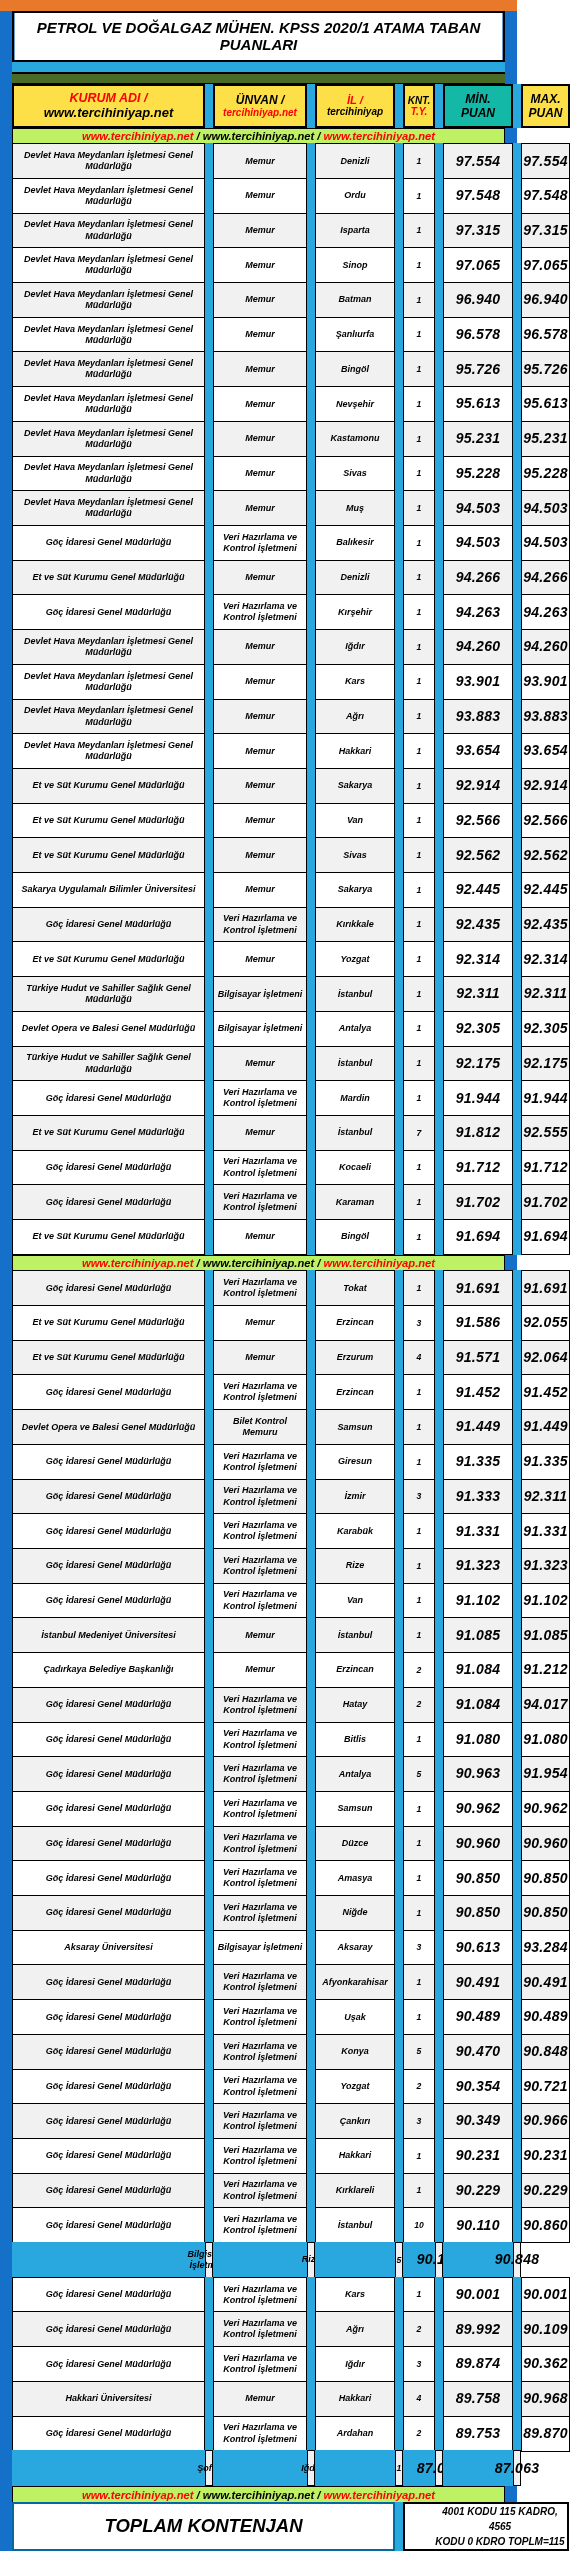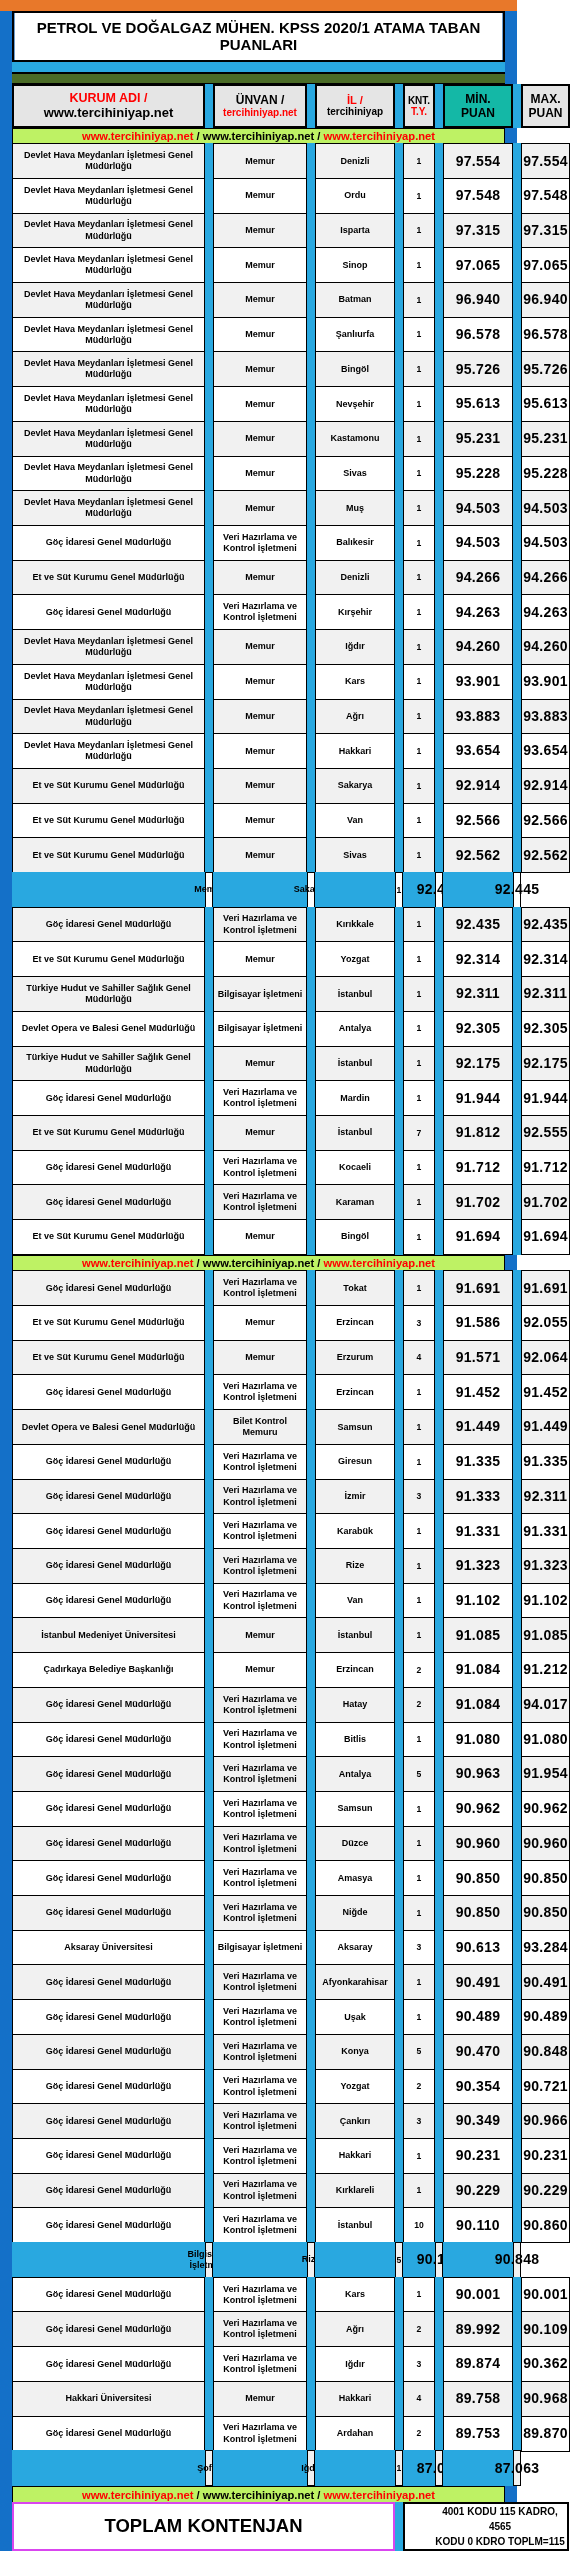--- a/index.html
+++ b/index.html
@@ -1,28 +1,28 @@
 <!DOCTYPE html>
 <html lang="tr" style="font-size:10.6px"><head>
 <meta charset="utf-8">
 <style>
   html,body{margin:0;padding:0;background:#ffffff;}
   body{width:583px;font-family:"Liberation Sans",sans-serif;font-weight:bold;color:#000;}
-  .page{width:517px;}
+  .page{width:517px;font-style:italic;}
   .bar-orange-top{height:10.6px;background:#E8782A;}
   .frame{border-left:12.5px solid #1470C8;border-right:12.5px solid #1470C8;background:#fff;
          box-shadow:inset 2.6px 0 0 #0F5AA8, inset -2.6px 0 0 #0F5AA8;}
   .title-box{border:2px solid #000;text-align:center;font-size:15px;padding:6.6px 2.6px;letter-spacing:0px;}
   .cyan-bar{height:10px;background:#29A8E0;border-bottom:2px solid #000;}
   .subtitle-box{text-align:center;font-size:13px;padding:6px 2.6px;border-bottom:2px solid #000;}
   .subtitle-box .url{color:#FF0000;font-size:16px;}
   .olive-bar{height:9.2px;background:#4A6B26;border-bottom:1.3px solid #000;}
   .grid{display:grid;grid-template-columns:193px 8px 94px 8px 80px 8px 32px 8px 70px 8px 49px;}
   .hcell{border:2px solid #000;display:flex;flex-direction:column;align-items:center;justify-content:center;
-         text-align:center;min-height:44px;background:#e5e5e5;box-sizing:border-box;padding:1.3px;}
+         text-align:center;min-height:44px;background:#fde047;box-sizing:border-box;padding:1.3px;}
   .hgap{background:#29A8E0;}
   .h-kurum .l1{font-size:12.5px;color:#FF0000;}
   .h-kurum .l2{font-size:13px;}
   .h-unvan .l1{font-size:12px;}
   .h-unvan .l2{font-size:10px;color:#FF0000;}
   .h-il .l1{font-size:11.2px;color:#FF0000;}
   .h-il .l2{font-size:10px;}
   .h-knt .l1{font-size:10px;}
   .h-knt .l2{font-size:10px;color:#FF0000;}
   .h-min{background:#14b8a6;}
@@ -34,21 +34,21 @@
   .cell{border:1.3px solid #000;background:#fff;display:flex;align-items:center;justify-content:center;
         text-align:center;min-height:36px;box-sizing:border-box;padding:0.7px 2px;line-height:1.25;}
   .cell.alt{background:#F1F1F1;}
   .gap{background:#29A8E0;}
   .c-kurum{font-size:9px;}
   .c-unvan{font-size:9px;}
   .c-il{font-size:9px;}
   .c-knt{font-size:8.6px;}
   .c-min,.c-max{font-size:14px;letter-spacing:0.3px;}
   .footer-row{display:grid;grid-template-columns:383px 8px 166px;margin-top:-1.3px;}
-  .f-label{border:2px solid #d946ef;display:flex;align-items:center;justify-content:center;
+  .f-label{border:2px solid #0369a1;display:flex;align-items:center;justify-content:center;
            font-size:18.5px;min-height:38px;box-sizing:border-box;background:#fff;}
   .f-gap{background:#29A8E0;}
   .f-note{border:2px solid #000;display:flex;flex-direction:column;align-items:center;justify-content:center;
           font-size:10px;min-height:38px;box-sizing:border-box;background:#fff;text-align:center;line-height:1.5;padding-left:28px;}
 </style>
 </head>
 <body>
 
 <div class="page">
   <div class="bar-orange-top"></div>
@@ -366,20 +366,21 @@
           <div class="gap"></div>
           <div class="cell c-il alt">Sivas</div>
           <div class="gap"></div>
           <div class="cell c-knt alt">1</div>
           <div class="gap"></div>
           <div class="cell c-min alt">92.562</div>
           <div class="gap"></div>
           <div class="cell c-max alt">92.562</div>
         </div>
         <div class="grid row">
+          <div class="cell c-kurum">Sakarya Uygulamalı Bilimler Üniversitesi</div>
           <div class="gap"></div>
           <div class="cell c-unvan">Memur</div>
           <div class="gap"></div>
           <div class="cell c-il">Sakarya</div>
           <div class="gap"></div>
           <div class="cell c-knt">1</div>
           <div class="gap"></div>
           <div class="cell c-min">92.445</div>
           <div class="gap"></div>
           <div class="cell c-max">92.445</div>

